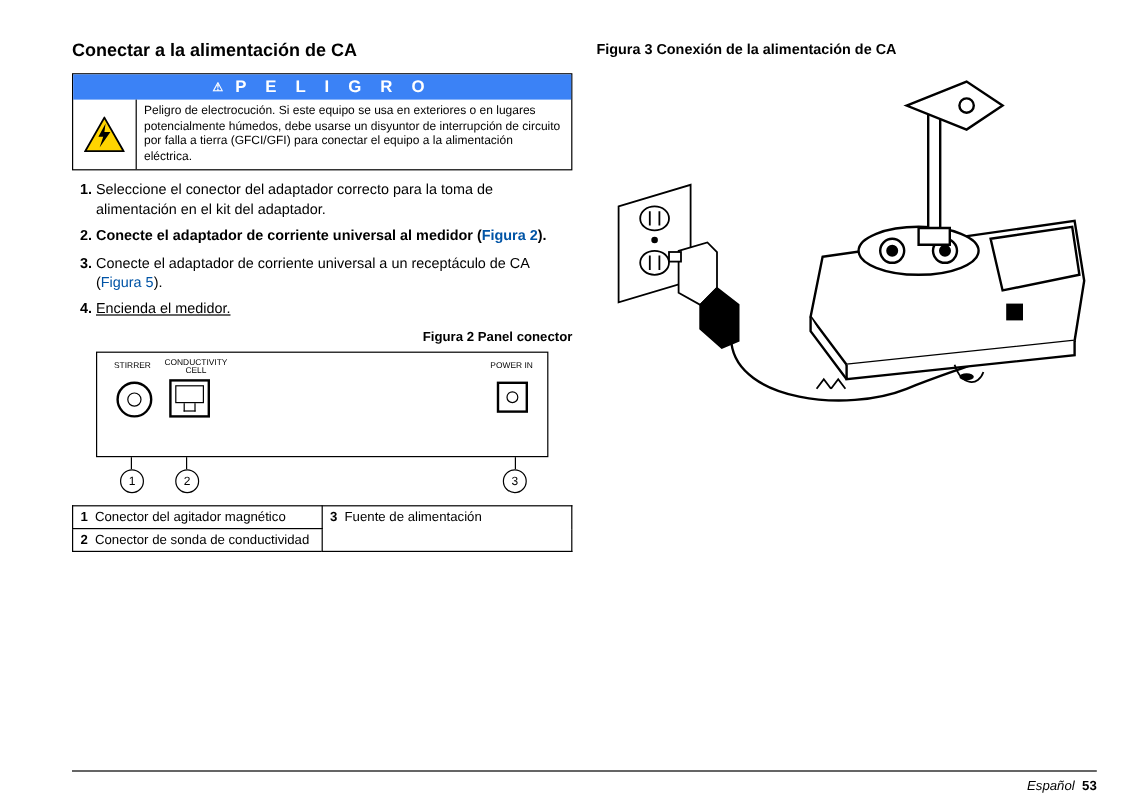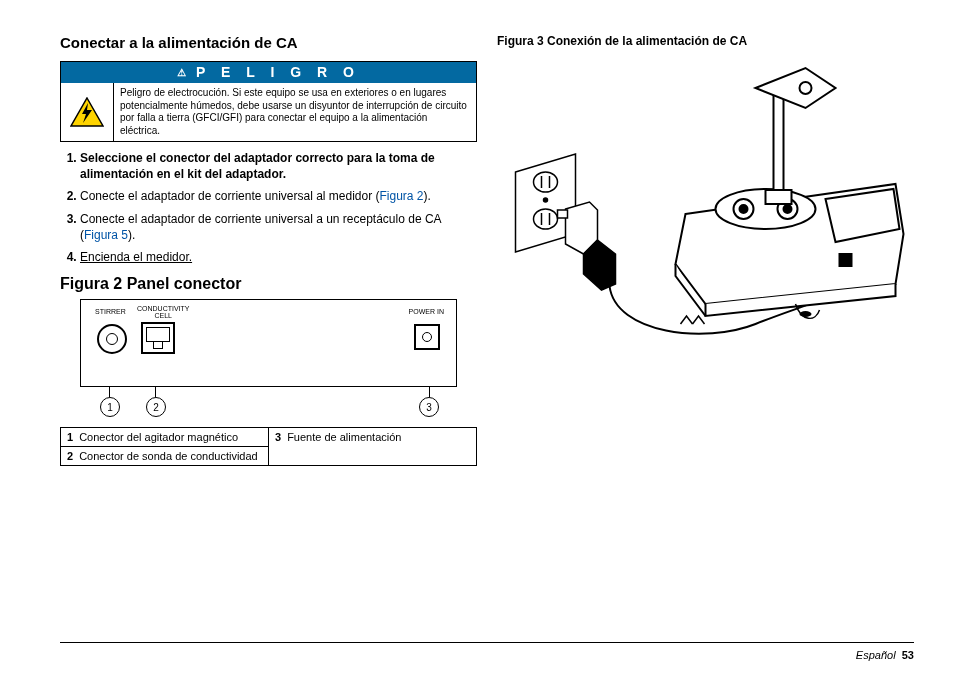--- a/index.html
+++ b/index.html
@@ -25,21 +25,21 @@
   h2 {
     font-size: 15px;
     font-weight: bold;
     margin: 0 0 10px 0;
   }
   .danger-box {
     border: 1px solid #000;
     margin-bottom: 8px;
   }
   .danger-header {
-    background: #0369a1;
+    background: #3b82f6;
     color: #fff;
     text-align: center;
     font-weight: bold;
     letter-spacing: 6px;
     font-size: 14px;
     padding: 2px 0 3px 0;
   }
   .danger-body {
     display: flex;
     align-items: stretch;
@@ -69,23 +69,24 @@
     padding-left: 20px;
     margin: 0 0 10px 0;
   }
   ol.steps li {
     margin-bottom: 6px;
   }
   .figlink {
     color: #0054a6;
   }
   .fig-caption {
-    font-size: 16px;
+    font-size: 11px;
     font-weight: bold;
     margin: 6px 0 6px 0;
+    text-align: right;
   }
   .panel-box {
     border: 1px solid #000;
     margin: 4px 20px 6px 20px;
     height: 86px;
     position: relative;
     background:#fff;
   }
   .panel-label {
     position:absolute;
@@ -164,22 +165,22 @@
             <polygon points="17,1 33,29 1,29" fill="#ffd400" stroke="#000" stroke-width="1.5"></polygon>
             <polygon points="18,6 12,17 16,17 13,26 22,13 17,13" fill="#000"></polygon>
           </svg>
         </div>
         <div class="danger-text">Peligro de electrocución. Si este equipo se usa en exteriores o en lugares potencialmente húmedos, debe usarse un disyuntor de interrupción de circuito por falla a tierra (GFCI/GFI) para conectar el equipo a la alimentación eléctrica.</div>
       </div>
     </div>
 
 
     <ol class="steps">
-      <li style="font-weight: bold;"><span>Seleccione el conector del adaptador correcto para la toma de alimentación en el kit del adaptador.</span></li>
-      <li style="font-weight: normal;">
+      <li style="font-weight: normal;"><span>Seleccione el conector del adaptador correcto para la toma de alimentación en el kit del adaptador.</span></li>
+      <li style="font-weight: bold;">
         <span>Conecte el adaptador de corriente universal al medidor (</span><span class="figlink">Figura 2</span><span>).</span>
       </li>
       <li style="font-weight: normal;">
         <span>Conecte el adaptador de corriente universal a un receptáculo de CA (</span><span class="figlink">Figura 5</span><span>).</span>
       </li>
       <li style="font-weight: normal; text-decoration: underline;"><span>Encienda el medidor.</span></li>
     </ol>
 
     <div class="fig-caption">Figura 2  Panel conector</div>
 

